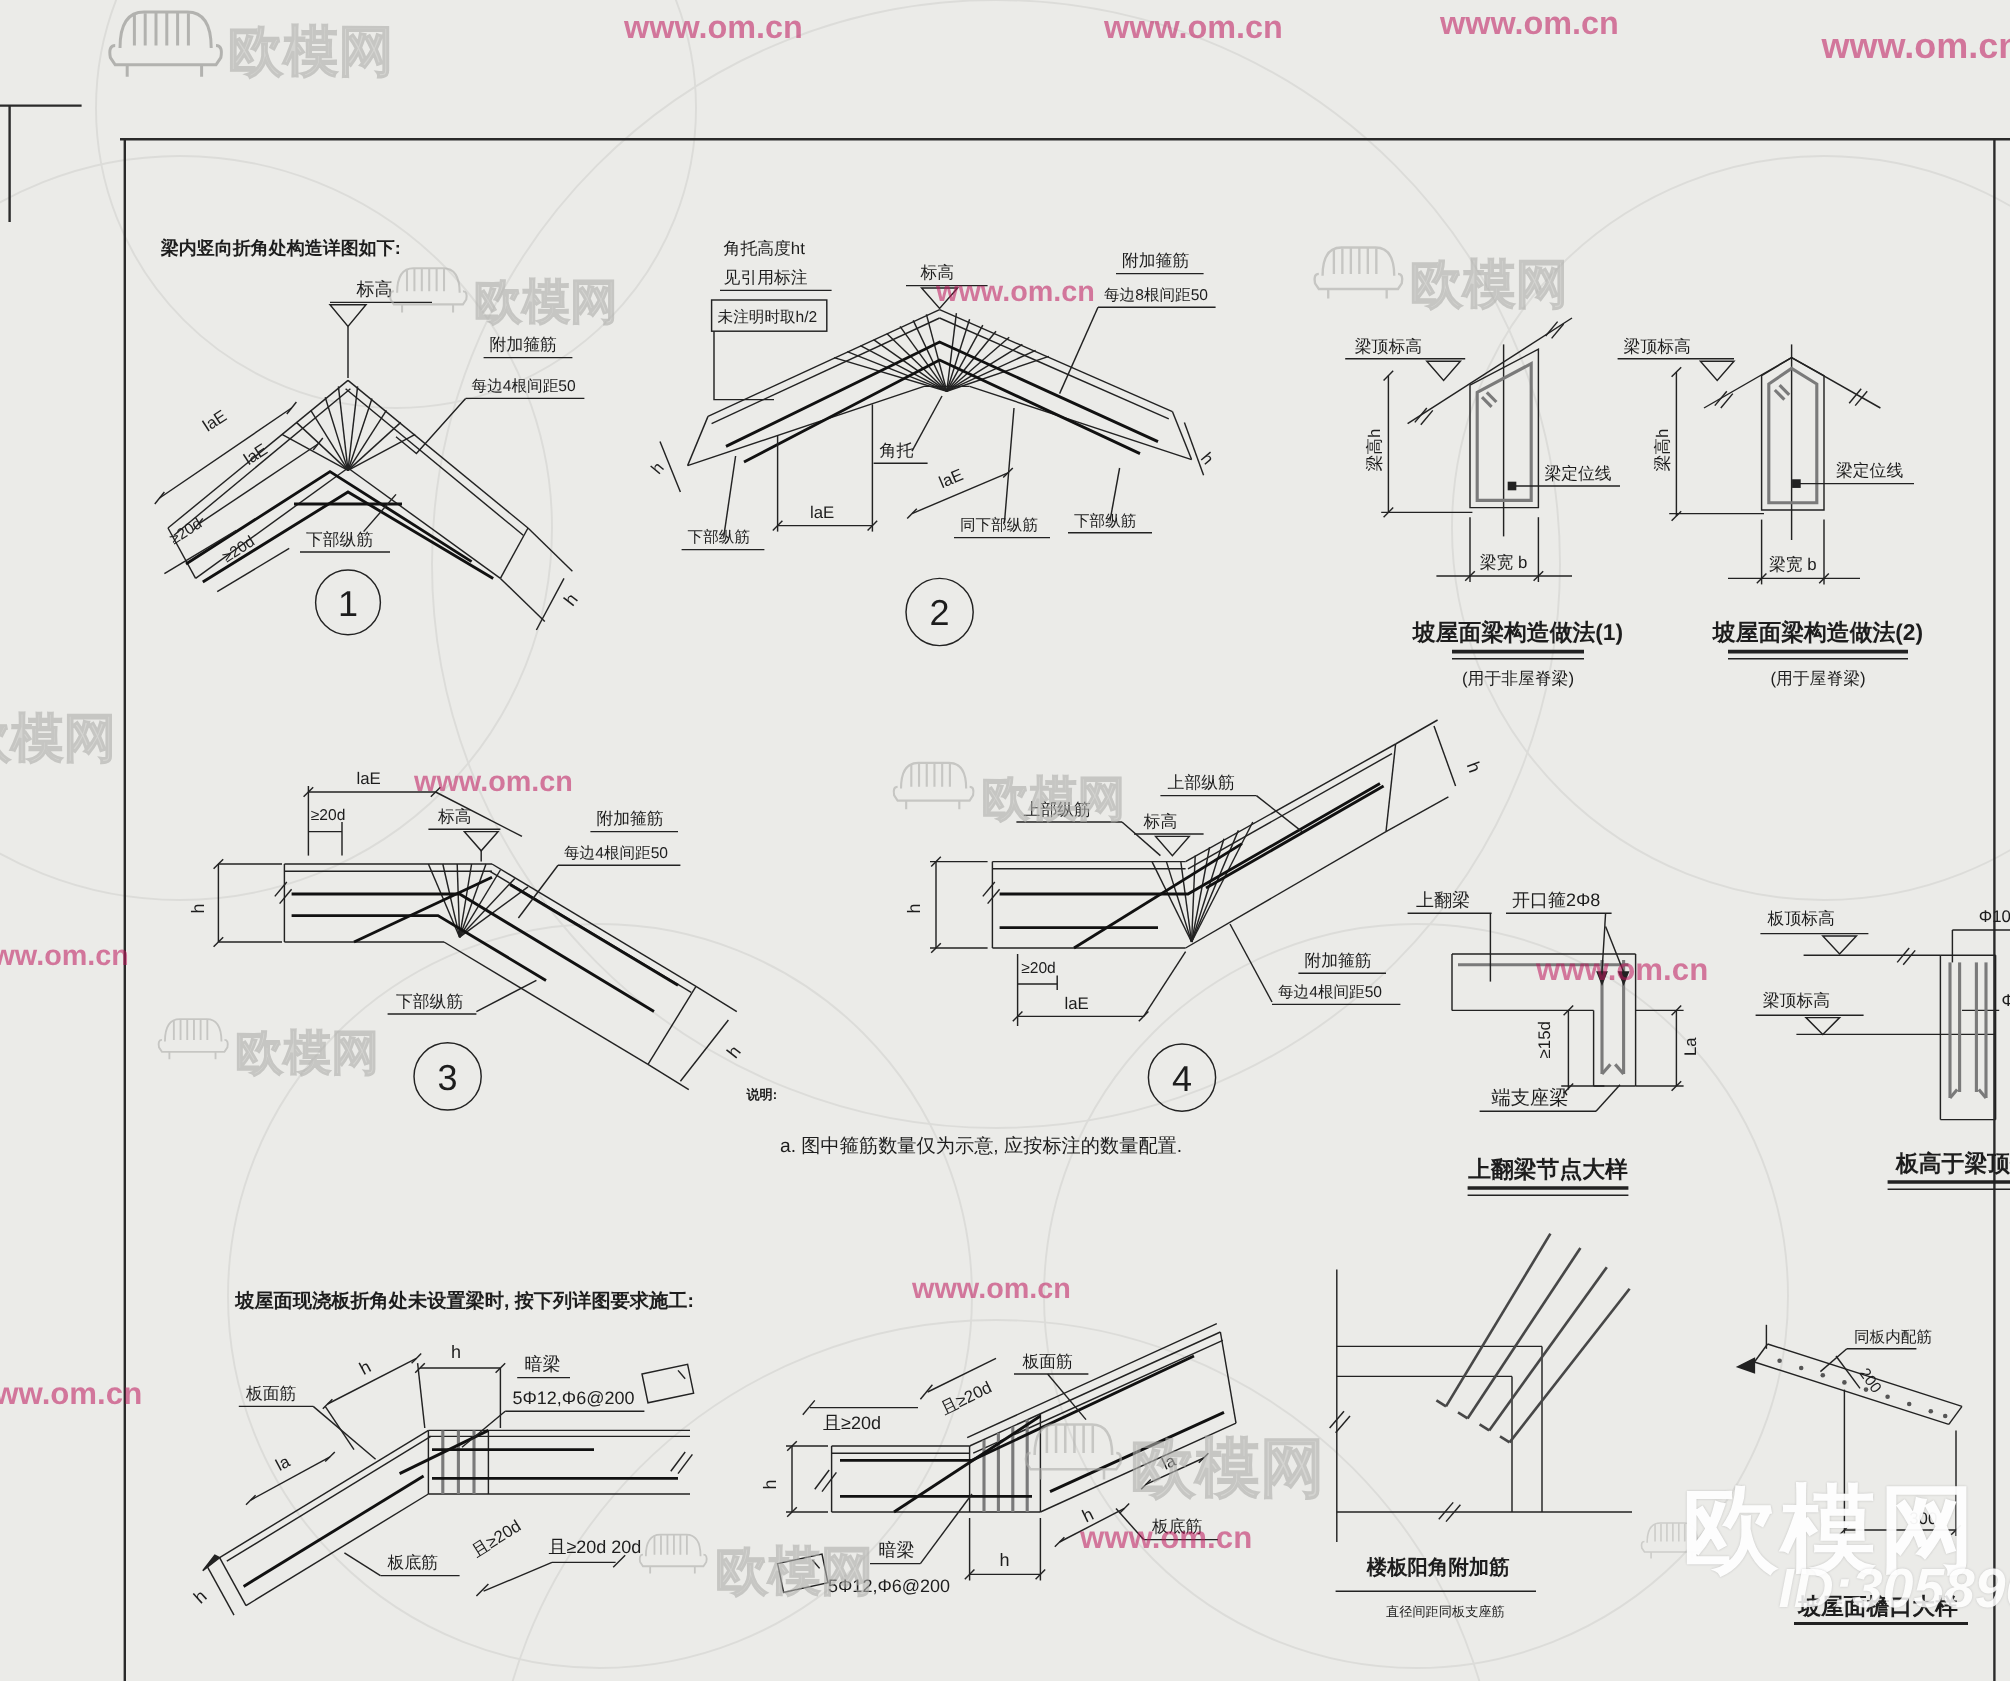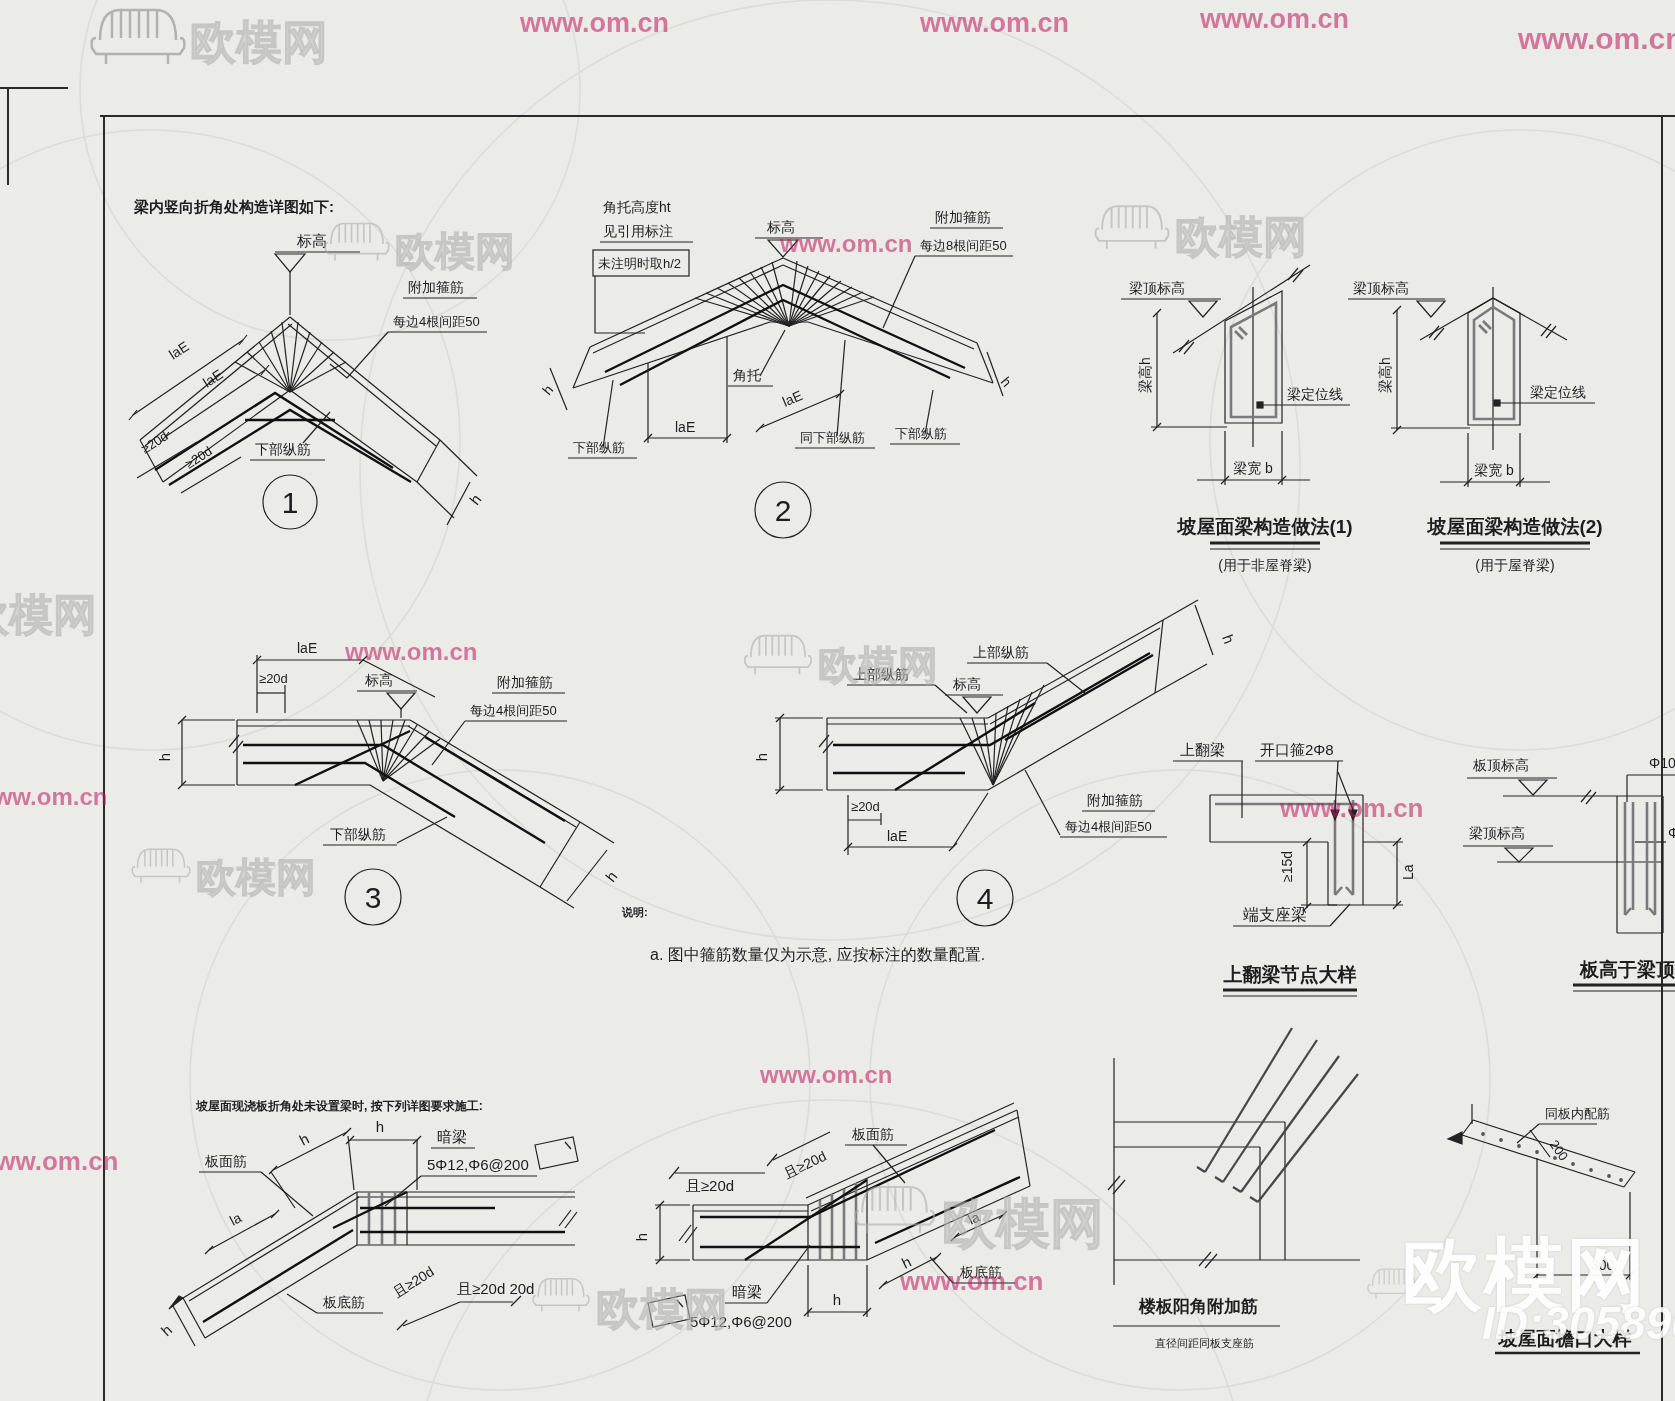--- a/index.html
+++ b/index.html
@@ -48,21 +48,21 @@
       <line x1="100" y1="116" x2="1675" y2="116"></line>
         <line x1="104" y1="116" x2="104" y2="1401"></line>
       <line x1="1662" y1="116" x2="1662" y2="1401"></line>
     </g>
   </svg>
 
 
   <div class="t" style="left:134px;top:198px;font-size:15px;font-weight:bold;">梁内竖向折角处构造详图如下:</div>
   <div class="t" style="left:622px;top:905px;font-size:11px;font-weight:bold;">说明:</div>
   <div class="t" style="left:650px;top:945px;font-size:16px;">a. 图中箍筋数量仅为示意, 应按标注的数量配置.</div>
-  <div class="t" style="left:196px;top:1074px;font-size:12px;font-weight:bold;margin-top:24px;">坡屋面现浇板折角处未设置梁时, 按下列详图要求施工:</div>
+  <div class="t" style="left:196px;top:1074px;font-size:16px;font-weight:bold;">坡屋面现浇板折角处未设置梁时, 按下列详图要求施工:</div>
 
   <svg class="ink" width="430" height="312" style="left:125px;top:230px;">
     <g class="ln">
       <line x1="15" y1="210" x2="165" y2="87"></line>
         <line x1="20" y1="216" x2="167" y2="94"></line>
       <line x1="165" y1="87" x2="315" y2="210"></line>
         <line x1="163" y1="94" x2="311" y2="216"></line>
       <line x1="38" y1="252" x2="165" y2="160"></line>
         <line x1="165" y1="160" x2="292" y2="252"></line>
       <line x1="15" y1="210" x2="38" y2="252"></line>

